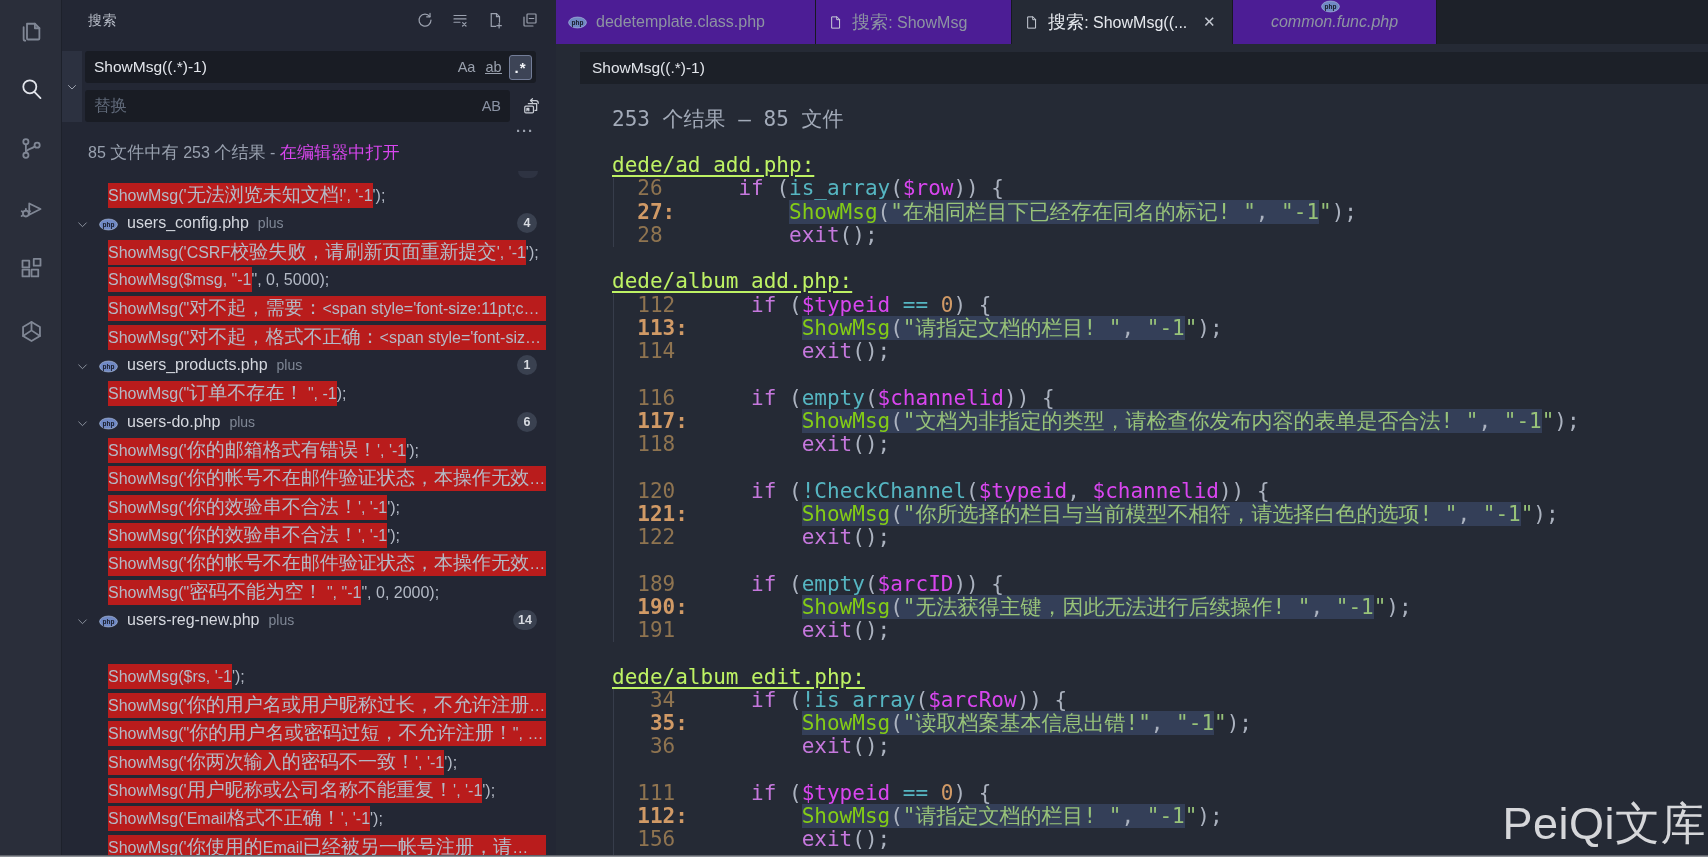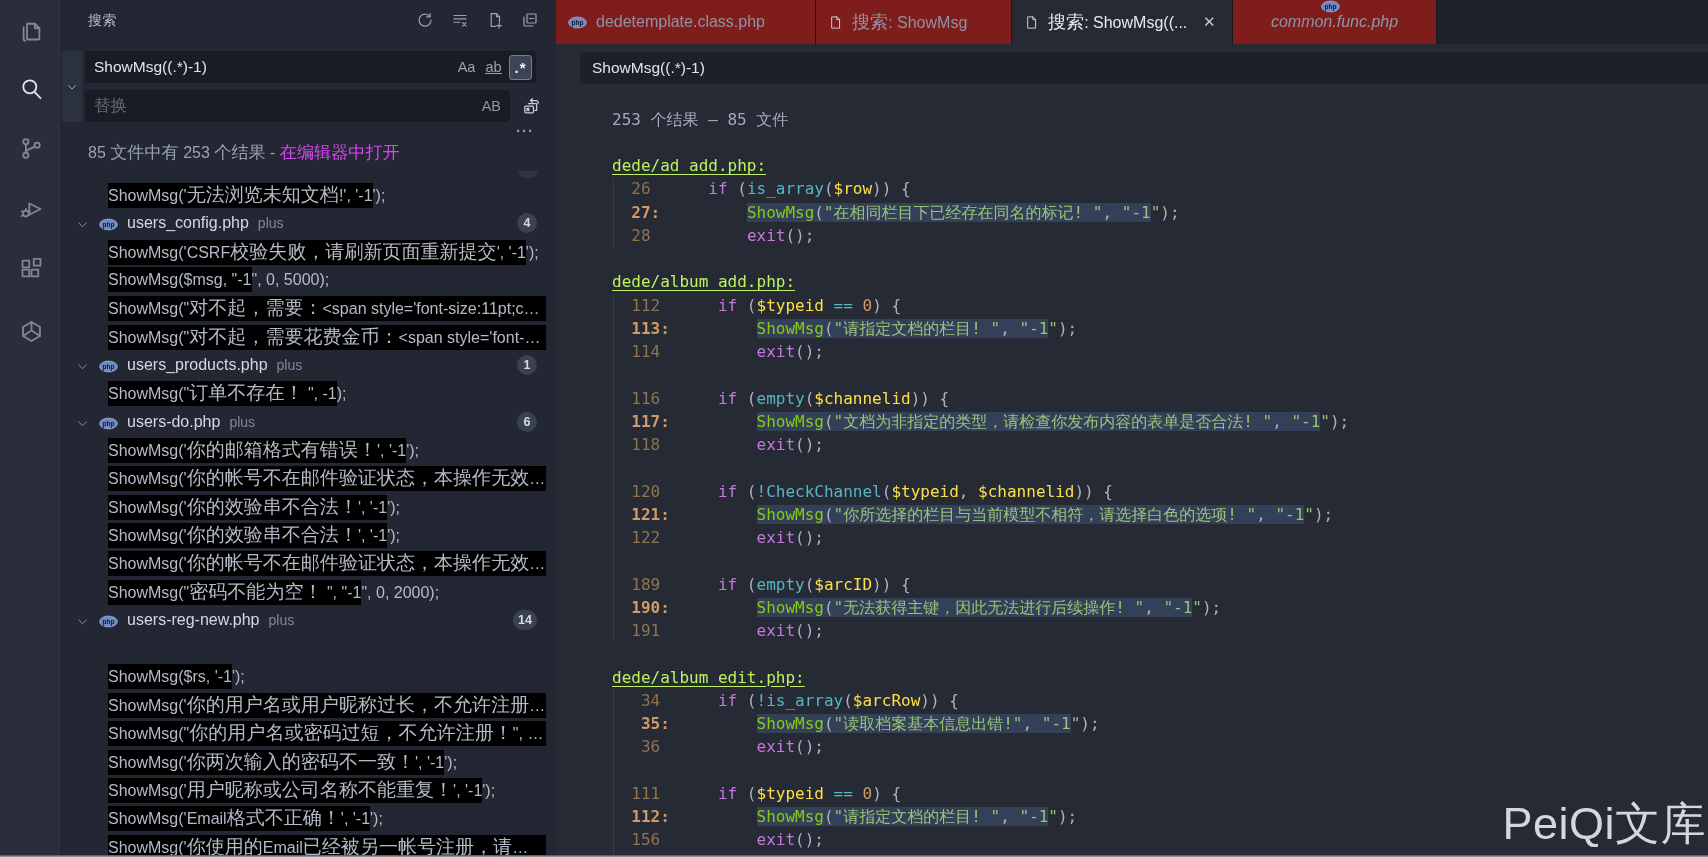--- a/index.html
+++ b/index.html
@@ -36,48 +36,48 @@
   #replace-all-btn { position:absolute; left:460px; top:97px; width:20px; height:20px; color:#c9cdd5; }
   #replace-all-btn svg { width:19px; height:19px; }
   #more-dots { position:absolute; left:452px; top:124px; width:22px; height:16px; color:#9ba1ae; font-size:15px; letter-spacing:1px; text-align:center; line-height:14px; font-weight:700; }
 
   #results-summary { position:absolute; left:26px; top:141px; font-size:16px; color:#99a1af; white-space:nowrap; }
   #results-summary a { color:#d946ef; text-decoration:none; }
 
   #tree { position:absolute; left:0; top:171px; width:494px; height:686px; overflow:hidden; }
   .trow { position:absolute; left:0; width:494px; height:28px; white-space:nowrap; overflow:hidden; }
   .trow .rtext { position:absolute; left:46px; right:10px; top:0; line-height:28px; font-size:16px; color:#b4bac6; overflow:hidden; text-overflow:ellipsis; white-space:pre; }
-  .trow .hl { background:#000000; padding:4px 0; }
+  .trow .hl { background:#b91c1c; padding:4px 0; }
   .trow .chev { position:absolute; left:14px; top:8px; width:13px; height:13px; color:#9aa1ad; }
   .trow .fico { position:absolute; left:37px; top:8px; width:19px; height:13px; }
   .trow .fname { position:absolute; left:65px; top:0; line-height:28px; font-size:16px; color:#d5d8df; }
   .trow .fdir { font-size:14px; color:#7f8795; margin-left:9px; }
   .trow .badge { position:absolute; right:19px; top:4px; min-width:20px; height:20px; border-radius:10px; background:#3a4150; color:#d8dbe1; font-size:12.5px; font-weight:600; text-align:center; line-height:20px; padding:0 5px; }
   #badge-remnant { position:absolute; left:456px; top:0px; width:20px; height:7px; border-radius:0 0 10px 10px; background:#2e3342; }
 
   
   #editor { position:absolute; left:556px; top:0; width:1152px; height:857px; background:#252a35; }
   #tabbar { position:absolute; left:0; top:0; width:1152px; height:44px; background:#1d2129; }
-  .tab { position:absolute; top:0; height:44px; display:flex; align-items:center; padding:0 12px; background:#7f1d1d; border-right:1px solid #161920; font-size:16px; color:#8d94a2; white-space:nowrap; overflow:hidden; }
+  .tab { position:absolute; top:0; height:44px; display:flex; align-items:center; padding:0 12px; background:#4c1d95; border-right:1px solid #161920; font-size:16px; color:#8d94a2; white-space:nowrap; overflow:hidden; }
   .tab.active { background:#252a35; color:#e6e9ee; }
   .tab .tico { margin-right:9px; display:flex; }
   .tab .close { margin-left:14px; color:#c3c8d1; font-size:15px; width:16px; text-align:center; }
   .tab.italic .tlabel { font-style:italic; }
 
   #query-box { position:absolute; left:24px; top:52px; width:1128px; height:32px; background:#1c2028; }
   #query-box .value { position:absolute; left:12px; top:0; line-height:32px; font-size:15.5px; color:#e2e5eb; }
 
-  #code { position:absolute; left:56px; top:107.6px; width:1090px; font-family:"DejaVu Sans Mono","Liberation Mono",monospace; font-size:16px; }
+  #code { position:absolute; left:56px; top:107.6px; width:1090px; font-family:"DejaVu Sans Mono","Liberation Mono",monospace; font-size:21px; }
   .cl { height:23.25px; line-height:23.25px; white-space:pre; }
   .cl .ln { color:#8f7450; }
   .cl .lnm { color:#d19a66; font-weight:700; }
   .cl.filehead { color:#bef264; text-decoration:underline; text-underline-offset:3px; }
   .cl.plain { color:#a3abb9; }
   .tk-kw { color:#c678dd; } .tk-fn { color:#84cc16; } .tk-fn2 { color:#56b6c2; }
-  .tk-v { color:#fde047; } .tk-n { color:#d19a66; } .tk-o { color:#56b6c2; }
+  .tk-v { color:#d946ef; } .tk-n { color:#d19a66; } .tk-o { color:#56b6c2; }
   .tk-s { color:#98c379; } .tk-p { color:#abb2bf; }
   .mhl { background:#343f58; }
   .cjk { font-size:1.07em; }
   #tree .cjk { font-size:1.19em; }
   #sidebar-title .cjk { font-size:1em; }
   #code .cjk { font-size:1em; letter-spacing:0; }
   .tab .cjk { font-size:1.13em; }
   .iguide { position:absolute; width:1px; background:#373d4b; left:0.5px; }
 
   #watermark { position:absolute; right:2px; top:794px; font-size:45px; color:#d6d7da; white-space:nowrap; letter-spacing:0.5px; }
@@ -262,21 +262,21 @@
         <div class="trow" style="top: 66.66px;">
           <div class="rtext"><span class="hl">ShowMsg('CSRF<span class="cjk">校验失败，请刷新页面重新提交</span>', '-1</span>');</div>
         </div>
         <div class="trow" style="top: 94.99px;">
           <div class="rtext"><span class="hl">ShowMsg($msg, "-1</span>", 0, 5000);</div>
         </div>
         <div class="trow" style="top: 123.32px;">
           <div class="rtext"><span class="hl">ShowMsg("<span class="cjk">对不起，需要：</span>&lt;span style='font-size:11pt;color:red'&gt;100&lt;/span&gt;</span></div>
         </div>
         <div class="trow" style="top: 151.65px;">
-          <div class="rtext"><span class="hl">ShowMsg("<span class="cjk">对不起，需要花费金币：</span>&lt;span style='font-size:11pt;color:red'&gt;100&lt;/span&gt;</span></div>
+          <div class="rtext"><span class="hl">ShowMsg("<span class="cjk">对不起，格式不正确：</span>&lt;span style='font-size:11pt;color:red'&gt;100&lt;/span&gt;</span></div>
         </div>
         <div class="trow" style="top: 179.98px;">
           <span class="chev"><svg viewBox="0 0 24 24" fill="none" stroke="currentColor" stroke-width="1.6" stroke-linecap="round" stroke-linejoin="round">
               <path d="M5 9l7 7 7-7"></path>
             </svg></span>
           <span class="fico"><svg viewBox="0 0 22 14" width="19" height="13">
               <ellipse cx="11" cy="7" rx="10.3" ry="6.3" fill="#7089c4" stroke="#a9bade" stroke-width="0.8"></ellipse>
               <text x="11" y="9.6" font-size="7.5" font-weight="700" text-anchor="middle" fill="#141824" font-family="Liberation Sans,sans-serif">php</text>
             </svg></span>
           <span class="fname">users_products.php<span class="fdir">plus</span></span>

